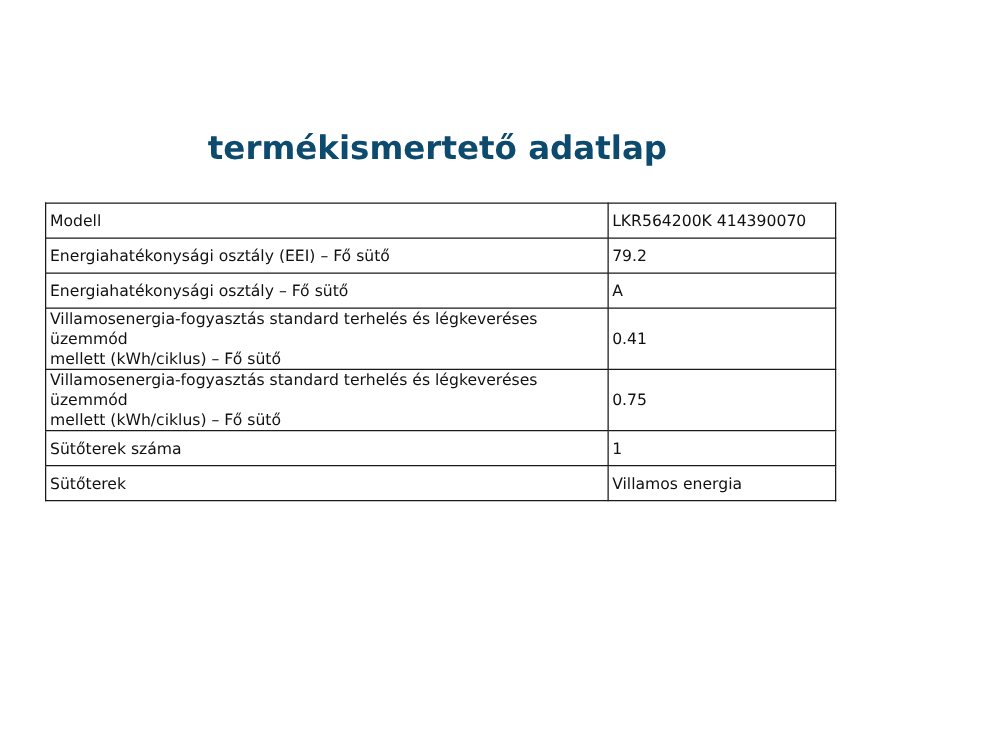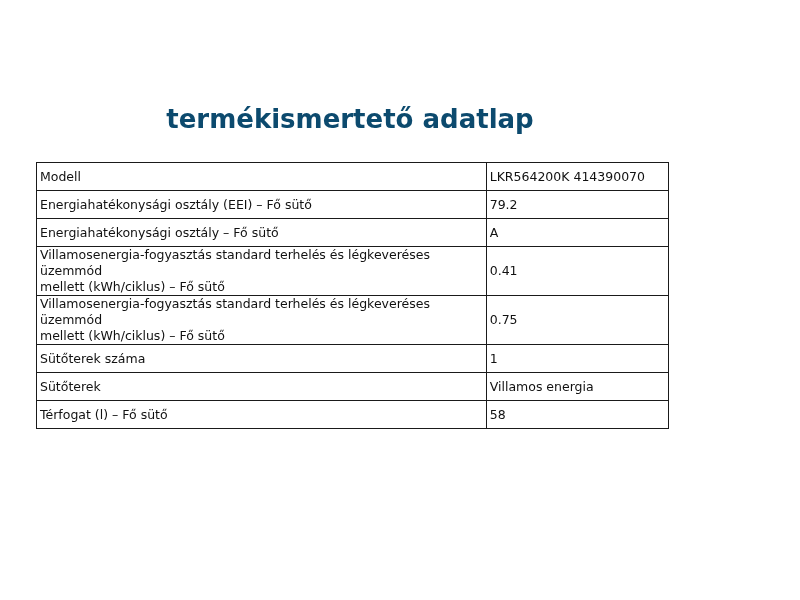--- a/index.html
+++ b/index.html
@@ -81,18 +81,14 @@
       <td class="value">0.75</td>
     </tr>
     <tr class="single">
       <td class="label">Sütőterek száma</td>
       <td class="value">1</td>
     </tr>
     <tr class="single">
       <td class="label">Sütőterek</td>
       <td class="value">Villamos energia</td>
     </tr>
-    <tr class="single">
-      <td class="label">Térfogat (l) – Fő sütő</td>
-      <td class="value">58</td>
-    </tr>
   </tbody>
 </table>
 
 </body></html>

